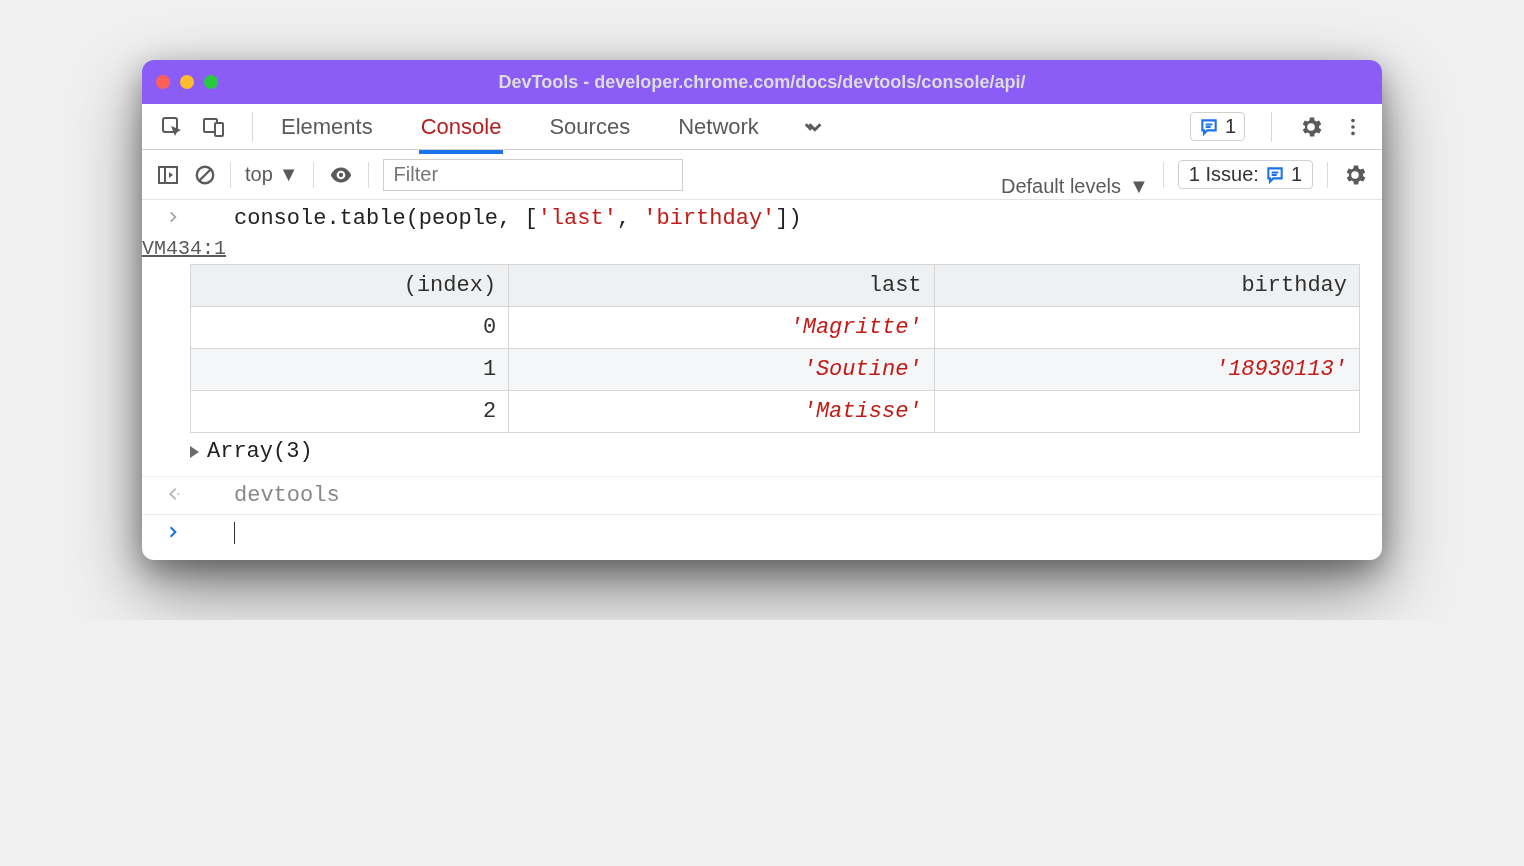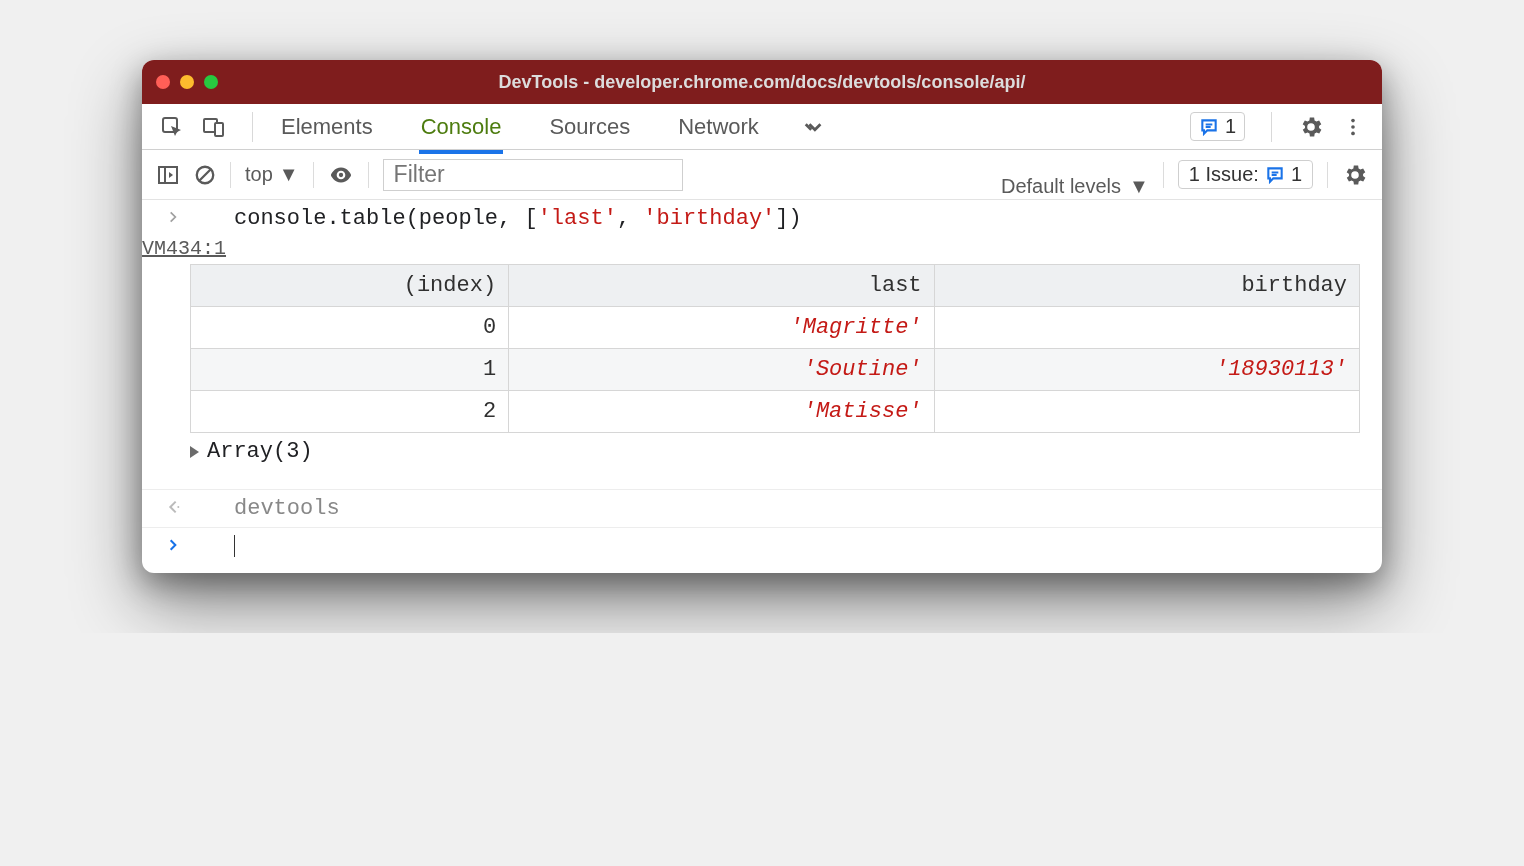--- a/index.html
+++ b/index.html
@@ -17,21 +17,21 @@
       width: 1240px;
       background: #ffffff;
       border-radius: 12px;
       overflow: hidden;
       box-shadow: 0 30px 70px rgba(0,0,0,.45), 0 10px 30px rgba(0,0,0,.35);
     }
 
     
     .titlebar {
       height: 44px;
-      background: #7f1d1d;
+      background: #8b5cf6;
       display: flex;
       align-items: center;
       position: relative;
       padding: 0 14px;
     }
     .traffic { display: flex; gap: 10px; }
     .dot { width: 14px; height: 14px; border-radius: 50%; }
     .dot.red { background:#ff5f57; }
     .dot.yellow { background:#febc2e; }
     .dot.green { background:#28c840; }
@@ -47,21 +47,21 @@
       border-bottom: 1px solid #d0d0d0;
       display:flex; align-items:center;
       padding: 0 18px;
       gap: 18px;
       font-size: 22px;
       color:#5a5a5a;
     }
     .tabsbar .sep { width:1px; height:30px; background:#d9d9d9; margin:0 8px; }
     .tabs { display:flex; gap: 44px; }
     .tab { padding: 0 2px; height:54px; display:flex; align-items:center; cursor:pointer; }
-    .tab.active { color:#4d7c0f; border-bottom:4px solid #1a73e8; padding-top:4px; }
+    .tab.active { color:#b91c1c; border-bottom:4px solid #1a73e8; padding-top:4px; }
     .flex-spacer { flex:1; }
     .badge-count {
       display:flex; align-items:center; gap:6px;
       border:1px solid #cfcfcf; border-radius:4px;
       padding:2px 8px; font-size:20px; color:#333;
     }
     .icon { display:inline-flex; align-items:center; justify-content:center; }
     .icon svg { display:block; }
 
     
@@ -74,21 +74,21 @@
       font-size:20px; color:#5a5a5a;
     }
     .toolbar .sep { width:1px; height:26px; background:#dcdcdc; }
     .ctx-select { display:flex; align-items:center; gap:6px; cursor:pointer; }
     .filter-box {
       width:300px; height:32px; border:1px solid #cfcfcf;
       padding:0 10px; font-size:20px; color:#5a5a5a;
       display:flex; align-items:center;
     }
     .filter-box input {
-      border:none; outline:none; width:100%; font-size:23px; color:#333;
+      border:none; outline:none; width:100%; font-size:20px; color:#333;
       background:transparent;
     }
     .levels-select { display:flex; align-items:center; gap:8px; cursor:pointer;margin-top:24px; }
     .issues-badge {
       display:flex; align-items:center; gap:6px;
       border:1px solid #cfcfcf; border-radius:4px;
       padding:2px 10px; font-size:20px; color:#333;
     }
 
     
@@ -131,21 +131,21 @@
     }
     table.out th {
       background:#eef0f2; font-weight:400; color:#303030;
     }
     table.out tr:nth-child(even) td { background:#f5f6f7; }
     table.out td { color:#303030; }
     table.out td .str { color:#c41a16;font-style:italic; }
 
     .array-toggle {
       display:flex; align-items:center; gap:4px;
-      padding-left:48px; padding-bottom:25px;
+      padding-left:48px; padding-bottom:12px;
       font-size:22px; color:#202124;
       border-bottom:1px solid #ededed;
     }
     .tri {
       width:0;height:0;
       border-top:6px solid transparent;
       border-bottom:6px solid transparent;
       border-left:9px solid #6b6b6b;
       margin-right:4px;
     }

